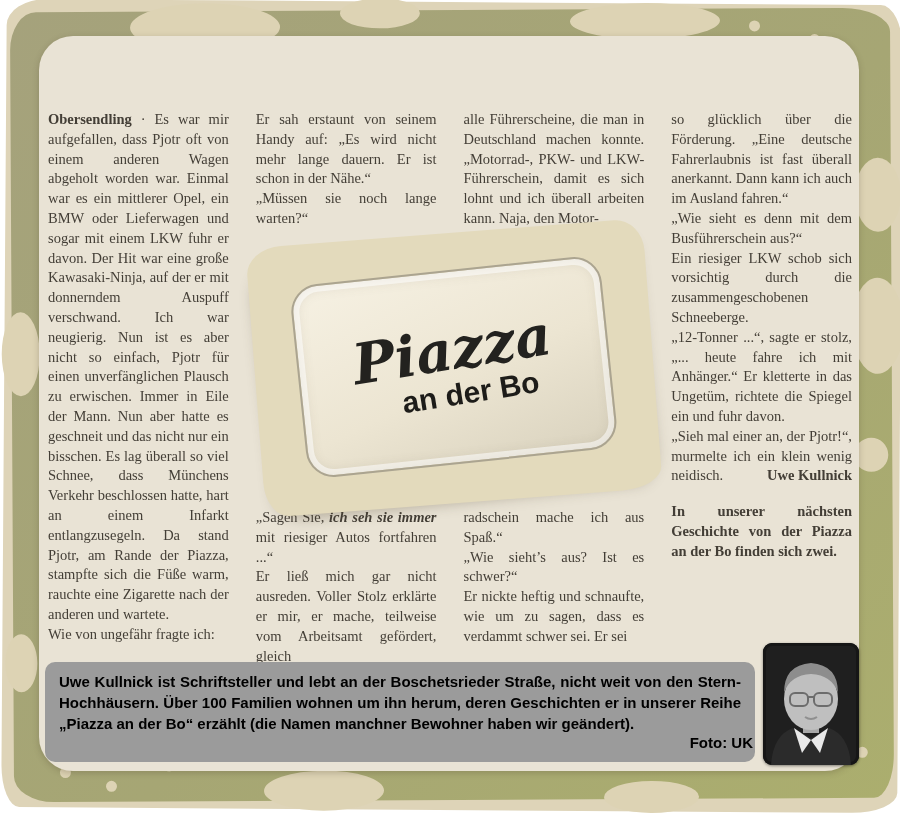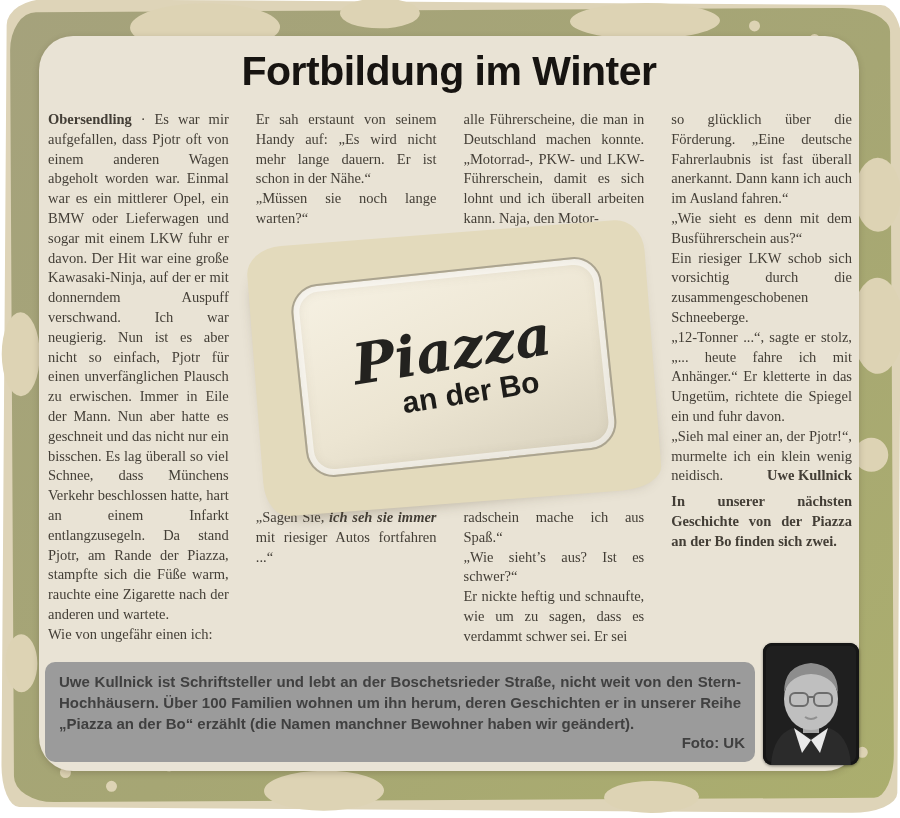--- a/index.html
+++ b/index.html
@@ -49,21 +49,21 @@
   }
   
   .cols{
     position:absolute;left:9px;right:7px;top:74px;bottom:12px;
     display:flex;gap:27px;
   }
   .col{position:relative;flex:1;color:#433e36;font-size:14.5px;line-height:19.8px;}
   .col p{margin:0;text-align:justify;hyphens:auto;-webkit-hyphens:auto;}
   .part-bottom{position:absolute;top:398px;left:0;right:0;}
   .author{float:right;font-weight:bold;}
-  p.gap-top{margin-top:6px;}
+  p.gap-top{margin-top:16px;}
   
   .sticker{
     position:absolute;left:223px;top:206px;width:384px;height:252px;
     background:
       radial-gradient(circle, #e6dfbd 6px, transparent 7px),
       radial-gradient(circle, #e6dfbd 6px, transparent 7px),
       linear-gradient(150deg,#a3a76c,#99a063 60%,#8f9660);
     background-size:58px 52px,58px 52px,100% 100%;
     background-position:6px 4px,35px 30px,0 0;
     border-radius:7% 10% 6% 9% / 12% 9% 13% 9%;
@@ -87,24 +87,24 @@
     font-size:56px;line-height:54px;color:#23221f;transform:rotate(-3deg);
   }
   .anderbo{
     font-family:"Liberation Sans",sans-serif;font-weight:bold;
     font-size:30px;color:#1d1c19;transform:rotate(-3deg) translateX(14px);margin-top:2px;
   }
   
   .caption{
     position:absolute;left:6px;top:626px;width:682px;height:82px;
     background:#9b9b9b;border-radius:10px;padding:9px 14px;
-    color:#404040;font-family:"Liberation Sans",sans-serif;font-weight:bold;
+    color:#000000;font-family:"Liberation Sans",sans-serif;font-weight:bold;
     font-size:15px;line-height:21px;text-align:justify;
   }
-  .credit{position:absolute;right:10px;bottom:9px;}
+  .credit{position:absolute;right:2px;bottom:9px;}
   .photo{
     position:absolute;left:724px;top:607px;width:96px;height:122px;
     background:#141414;border-radius:9px;overflow:hidden;
     box-shadow:0 1px 3px rgba(0,0,0,.45);
   }
 </style>
 </head>
 <body>
 
 <div class="page">
@@ -127,37 +127,37 @@
     <div class="dot d3"></div>
     <div class="dot d4"></div>
     <div class="dot d5"></div>
     <div class="dot d6"></div>
     <div class="dot d7"></div>
     <div class="dot d8"></div>
   </div>
 
   <div class="content">
 
-    <h1 class="headline">Fortbildung im Winter</h1>
 
     <div class="cols">
       <div class="col">
         <div class="part-top">
             <p><span style="font-weight: bold;">Obersendling</span><span> · Es war mir aufgefallen, dass Pjotr oft von einem anderen Wagen abgeholt worden war. Einmal war es ein mittlerer Opel, ein BMW oder Lieferwagen und sogar mit einem LKW fuhr er davon. Der Hit war eine große Kawasaki-Ninja, auf der er mit donnerndem Auspuff verschwand. Ich war neugierig. Nun ist es aber nicht so einfach, Pjotr für einen unverfänglichen Plausch zu erwischen. Immer in Eile der Mann. Nun aber hatte es geschneit und das nicht nur ein bisschen. Es lag überall so viel Schnee, dass Münchens Verkehr beschlossen hatte, hart an einem Infarkt entlangzusegeln. Da stand Pjotr, am Rande der Piazza, stampfte sich die Füße warm, rauchte eine Zigarette nach der anderen und wartete.</span></p>
-            <p><span>Wie von ungefähr einen ich:</span></p>
+            <p><span>Wie von ungefähr fragte ich:</span></p>
           </div>
         <div class="part-bottom"></div>
       </div>
       <div class="col">
         <div class="part-top">
             <p><span>Er sah erstaunt von seinem Handy auf: „Es wird nicht mehr lange dauern. Er ist schon in der Nähe.“</span></p>
             <p><span>„Müssen sie noch lange warten?“</span></p>
           </div>
         <div class="part-bottom">
             <p><span>„Sagen Sie, </span><span style="font-style: italic; font-weight: bold;">ich seh sie immer</span><span> mit riesiger Autos fortfahren ...“</span></p>
+            <p><span>Er ließ mich gar nicht ausreden. Voller Stolz erklärte er mir, er mache, teilweise vom Arbeitsamt gefördert, gleich</span></p>
           </div>
       </div>
       <div class="col">
         <div class="part-top">
             <p><span>alle Führerscheine, die man in Deutschland machen konnte. „Motorrad-, PKW- und LKW-Führerschein, damit es sich lohnt und ich überall arbeiten kann. Naja, den Motor-</span></p>
           </div>
         <div class="part-bottom">
             <p><span>radschein </span><span style="">mache</span><span> ich aus Spaß.“</span></p>
             <p><span>„Wie sieht’s aus? Ist es schwer?“</span></p>
             <p><span>Er nickte heftig und schnaufte, wie um zu sagen, dass es verdammt schwer sei. Er sei</span></p>

